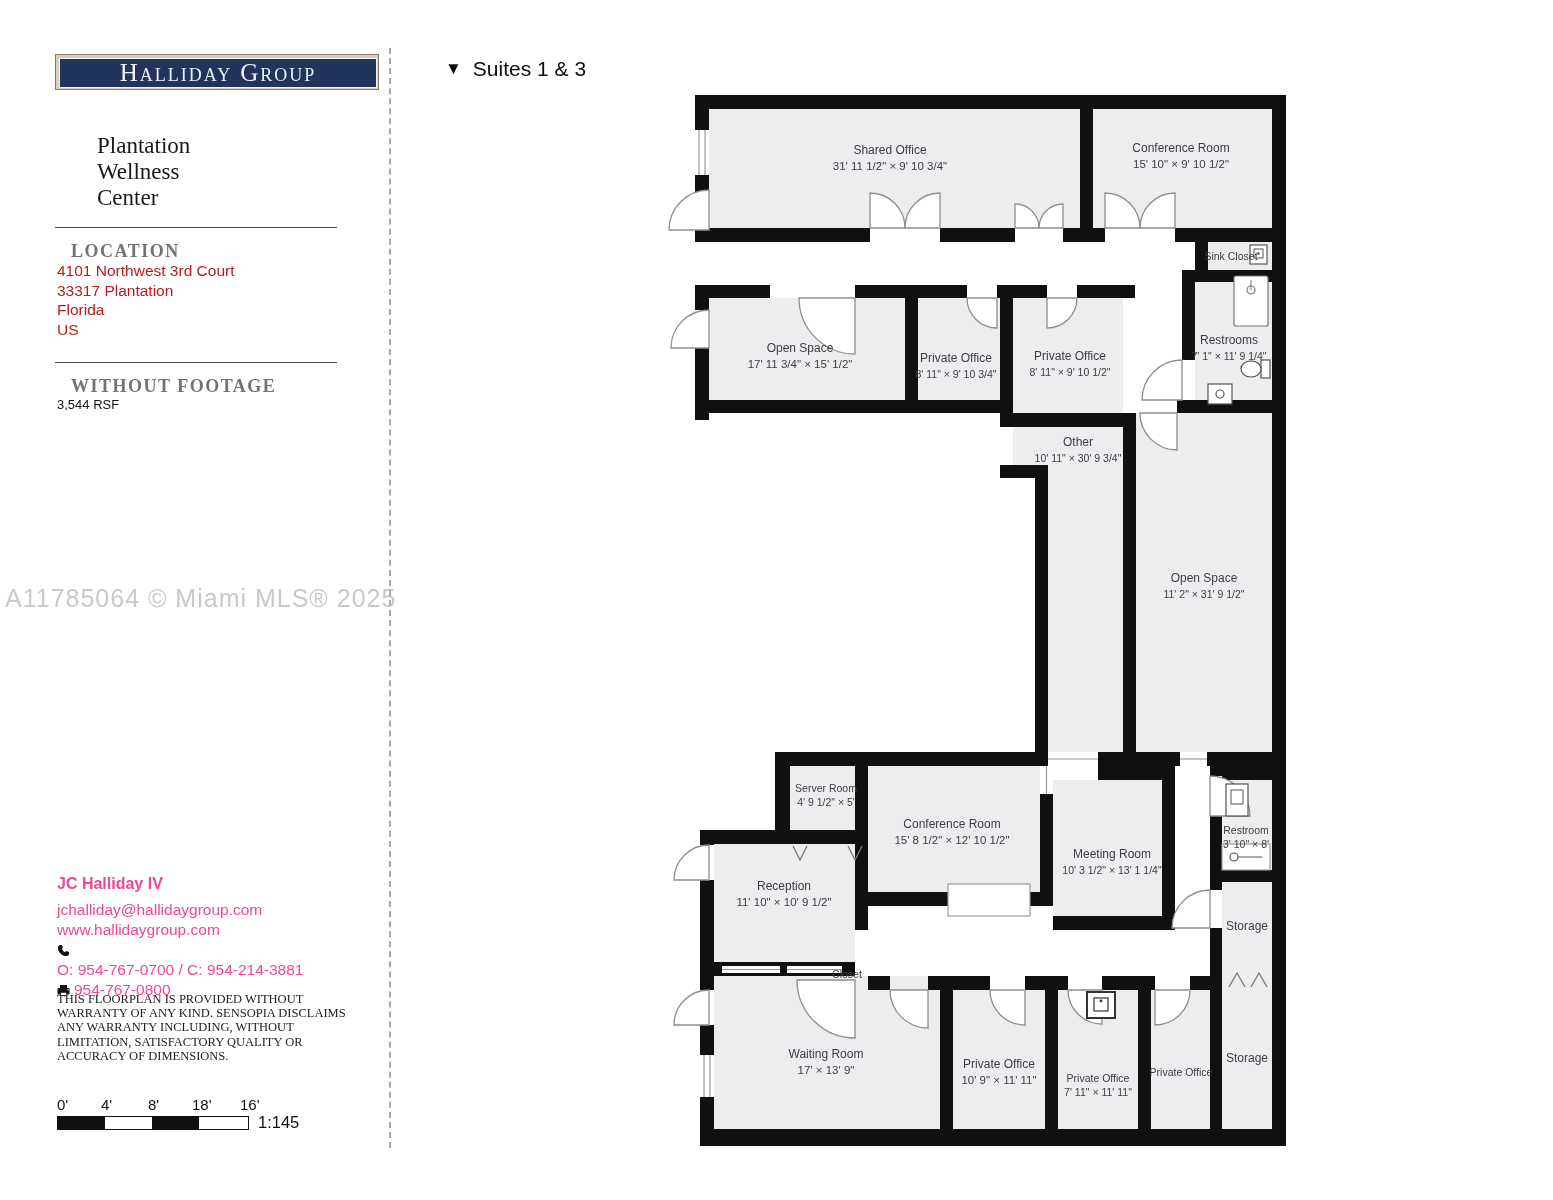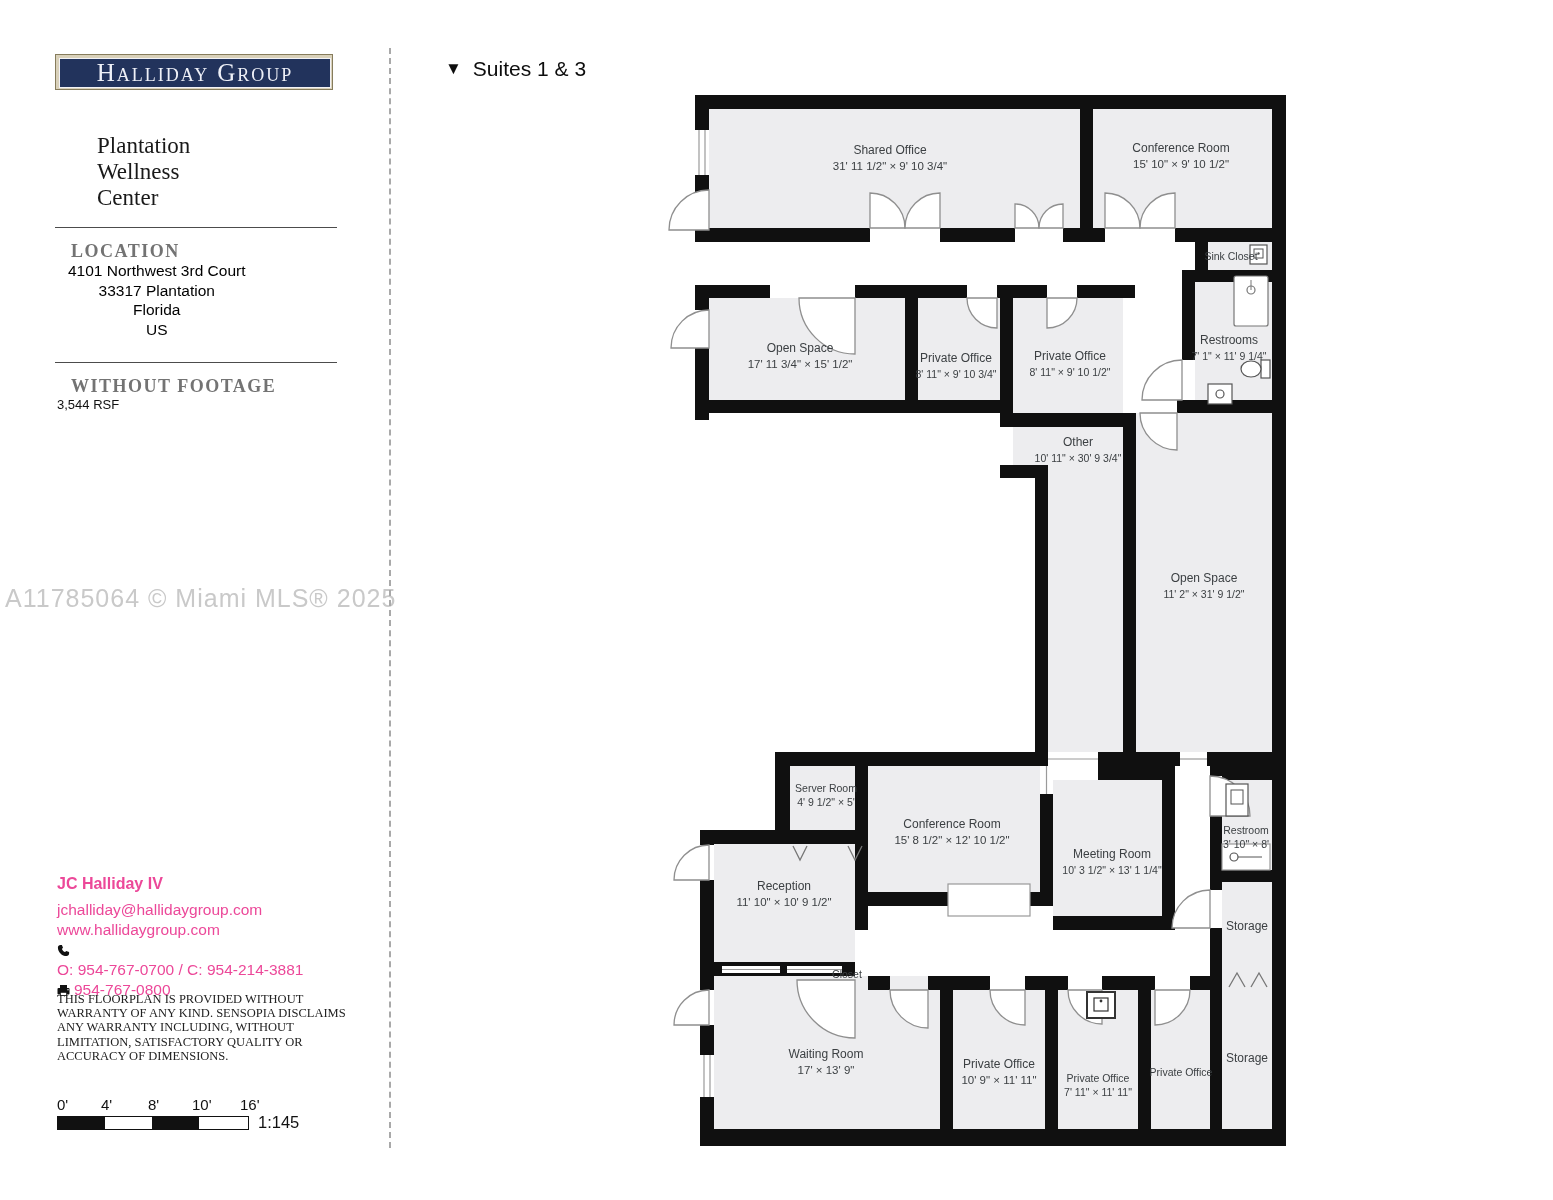--- a/index.html
+++ b/index.html
@@ -2,33 +2,33 @@
 <html><head>
 <meta charset="utf-8">
 <style>
   html,body{margin:0;padding:0;}
   body{
     width:1553px;height:1200px;position:relative;overflow:hidden;
     background:#ffffff;font-family:"Liberation Sans",sans-serif;color:#1a1a1a;
   }
   
   .sidebar{position:absolute;left:55px;top:0;width:285px;}
-  .logo{position:absolute;left:0;top:54px;width:278px;height:36px;
+  .logo{position:absolute;left:0;top:54px;width:324px;height:36px;
     background:#d9d1ba;border:1px solid #867c5c;padding:3px;box-sizing:border-box;}
   .logo-inner{width:100%;height:100%;background:#22335c;border:1px solid #f2f2f6;
     display:flex;align-items:center;justify-content:center;
     font-family:"Liberation Serif",serif;font-variant:small-caps;
     color:#eef0f7;font-size:25px;letter-spacing:2px;white-space:nowrap;}
   .logo-inner span{margin:0 4px;}
   .prop-name{position:absolute;left:2px;top:133px;
     font-family:"Liberation Serif",serif;font-size:23px;line-height:26px;color:#191919;margin-left:40px;}
   .rule{position:absolute;left:0;width:282px;border-top:1.5px solid #4c4c4c;}
   .sec-head{position:absolute;left:16px;font-family:"Liberation Serif",serif;
     font-weight:bold;font-size:18px;letter-spacing:1.5px;color:#737373;}
-  .addr{position:absolute;left:13px;top:261px;font-size:15.5px;line-height:19.5px;color:#000000;text-align:center;}
+  .addr{position:absolute;left:2px;top:261px;font-size:15.5px;line-height:19.5px;color:#b91c1c;}
   .sqft{position:absolute;left:2px;top:397px;font-size:13px;color:#111;}
   .watermark{position:absolute;left:-50px;top:584px;width:400px;font-size:25px;
     color:#c9c9c9;letter-spacing:1px;white-space:nowrap;}
   .agent{position:absolute;left:2px;top:841px;font-size:15.5px;line-height:20px;color:#ec4899;margin-top:33px;}
   .agent .nm{font-weight:bold;font-size:16px;margin-bottom:6px;}
   .agent .row{display:flex;align-items:center;gap:4px;}
   .icon-sm{display:inline-block;width:13px;height:13px;}
   .disclaimer{position:absolute;left:2px;top:992px;width:292px;font-size:12.5px;
     line-height:14.2px;color:#222;font-family:Liberation Serif, serif;}
   .scalebar{position:absolute;left:2px;top:1096px;width:300px;height:44px;font-size:15px;}
@@ -104,21 +104,21 @@
     </div>
   </div>
 
   <div class="disclaimer">THIS FLOORPLAN IS PROVIDED WITHOUT WARRANTY OF ANY KIND. SENSOPIA DISCLAIMS ANY WARRANTY INCLUDING, WITHOUT LIMITATION, SATISFACTORY QUALITY OR ACCURACY OF DIMENSIONS.</div>
 
   <div class="scalebar">
     <div class="ticks">
       <span style="left:0">0'</span>
       <span style="left:44px">4'</span>
       <span style="left:91px">8'</span>
-      <span style="left:135px">10'</span>
+      <span style="left:135px">18'</span>
       <span style="left:183px">16'</span>
     </div>
     <div class="bar">
       <div style="width:47px;background:#111"></div>
       <div style="width:47px;background:#fff"></div>
       <div style="width:47px;background:#111"></div>
       <div style="width:49px;background:#fff"></div>
     </div>
     <div class="ratio">1:145</div>
   </div>

